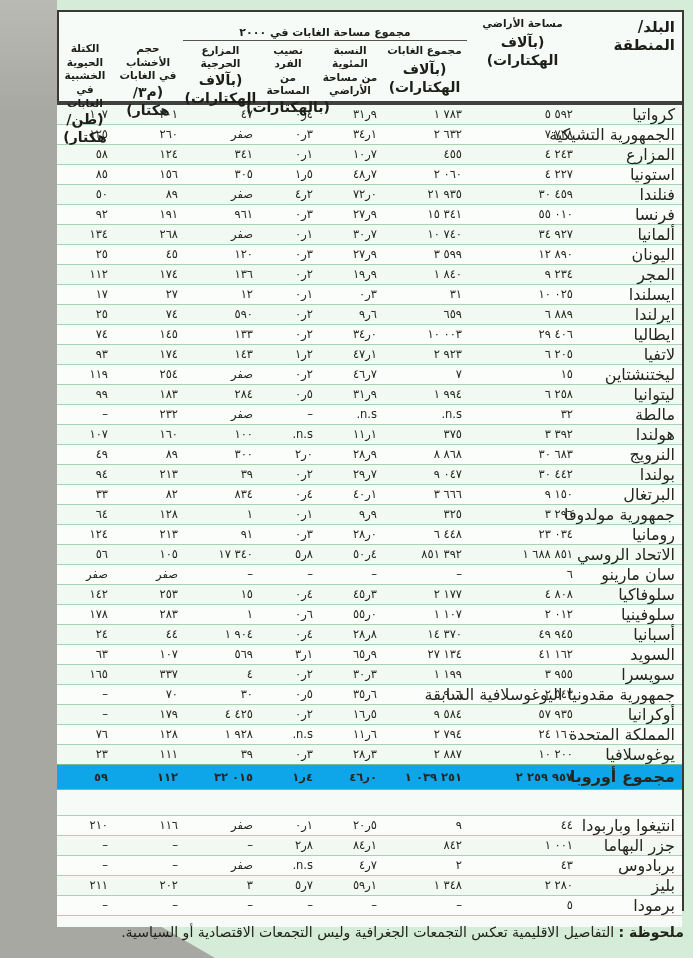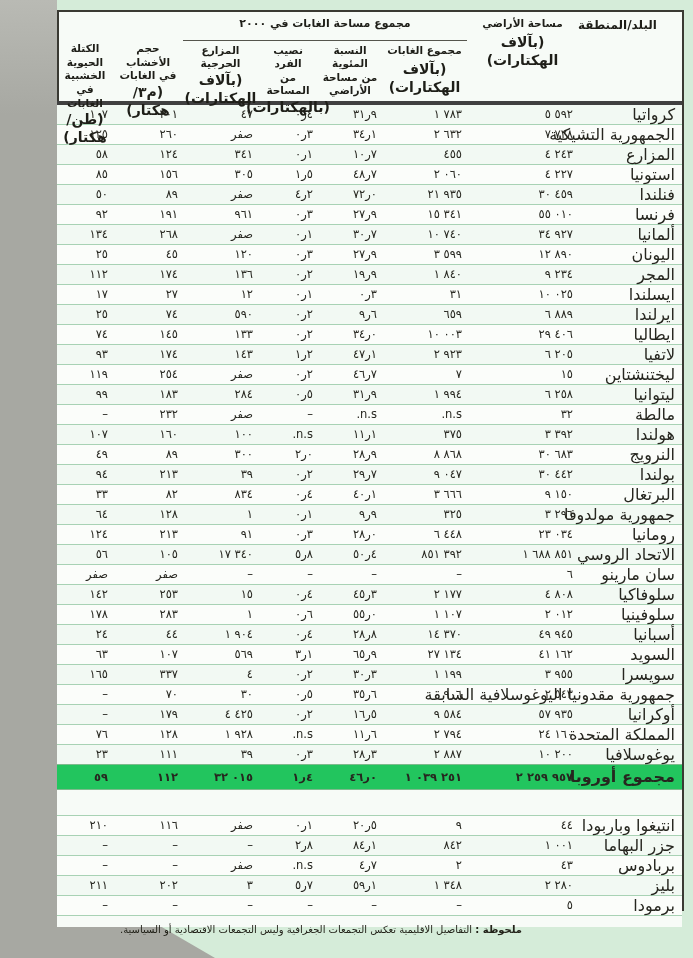--- a/index.html
+++ b/index.html
@@ -13,46 +13,46 @@
   .edge-left { position:absolute; left:0; top:0; width:57px; height:958px;
     background:linear-gradient(180deg,#b9bab4 0%,#a7a8a2 12%,#a7a8a2 100%); }
   .edge-corner { position:absolute; left:0; bottom:0; width:220px; height:92px;
     background:#a7a8a2; clip-path:polygon(0 0, 57px 0, 215px 92px, 0 92px); }
   .sheet {
     position:absolute; top:10px; left:57px; width:627px; height:901px;
     background:#f7fbf7; border:2px solid #3a3a33;
   }
   table { width:100%; height:100%; border-collapse:collapse; table-layout:fixed; direction:rtl; }
   thead th { font-weight:bold; color:#1e1e18; vertical-align:top; }
-  th.h-country { text-align:left; padding:6px 7px 0 0; font-size:12px; }
-  th.h-group { font-size:11px; text-align:center; padding-top:5px; height:28px;
+  th.h-country { text-align:right; padding:6px 7px 0 0; font-size:15px; }
+  th.h-group { font-size:11px; text-align:center; padding-top:14px; height:28px;
     border-bottom:1px solid #55554d; }
   th.h-span2 { vertical-align:top; }
   .hcol { display:flex; flex-direction:column; align-items:center;
     font-size:10.5px; line-height:1.3; text-align:center; }
   .hcol .unit { margin-top:auto; font-weight:bold; font-size:14px; padding-bottom:4px; }
   .hcol.sub { height:60px; padding-top:3px; }
   .hcol.tall { height:86px; padding-top:30px; }
   .hcol.top { height:86px; padding-top:5px; }
   .hcol.top .unit { margin-top:2px; }
   thead tr.subrow th, thead th.h-span2, thead th.h-country { border-bottom:4px solid #404040; }
   tbody td {
     border-top:1px solid #a8d2b4; height:19px; font-size:11.5px;
     text-align:right; padding:0 5px 0 2px; white-space:nowrap; overflow:visible;
   }
   tbody tr:nth-child(odd)  td { background:#f2f9f3; }
   tbody tr:nth-child(even) td { background:#fbfdfa; }
   tbody td.c-name { padding-right:7px; font-size:16px; }
-  tbody tr.total td { background:#22c55e; font-weight:bold; height:25px;
+  tbody tr.total td { background:#0ea5e9; font-weight:bold; height:25px;
     border-top:1px solid #7dbb8c; border-bottom:1px solid #7dbb8c; }
   tbody tr.total td.c-name { font-size:16px; }
   tbody tr.gap td { border-top:none; height:26px; background:#f7fbf7; }
   tbody tr.gap-end td { border-top:1px solid #a8d2b4; height:12px; background:#f7fbf7; }
   .footnote { position:absolute; top:924px; right:9px; left:120px;
-    direction:rtl; text-align:left; font-size:10px; color:#222219; }
+    direction:rtl; text-align:right; font-size:14px; color:#222219; }
   .footnote .fn-label { font-weight:bold; }
 </style>
 </head>
 <body>
 
 <div class="page">
   <div class="edge-left"></div>
   <div class="edge-corner"></div>
 
   <div class="sheet">

